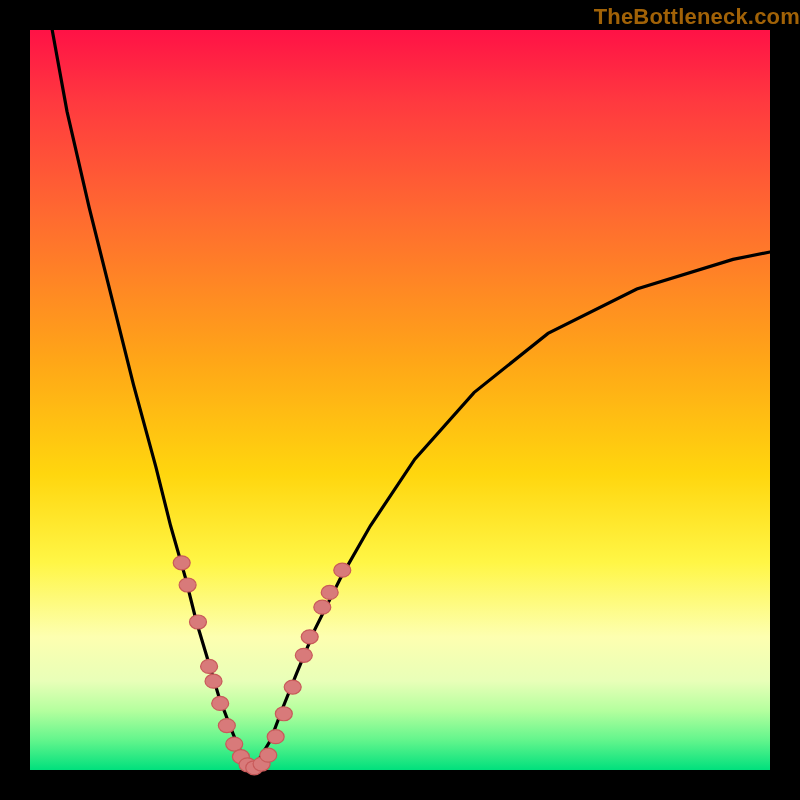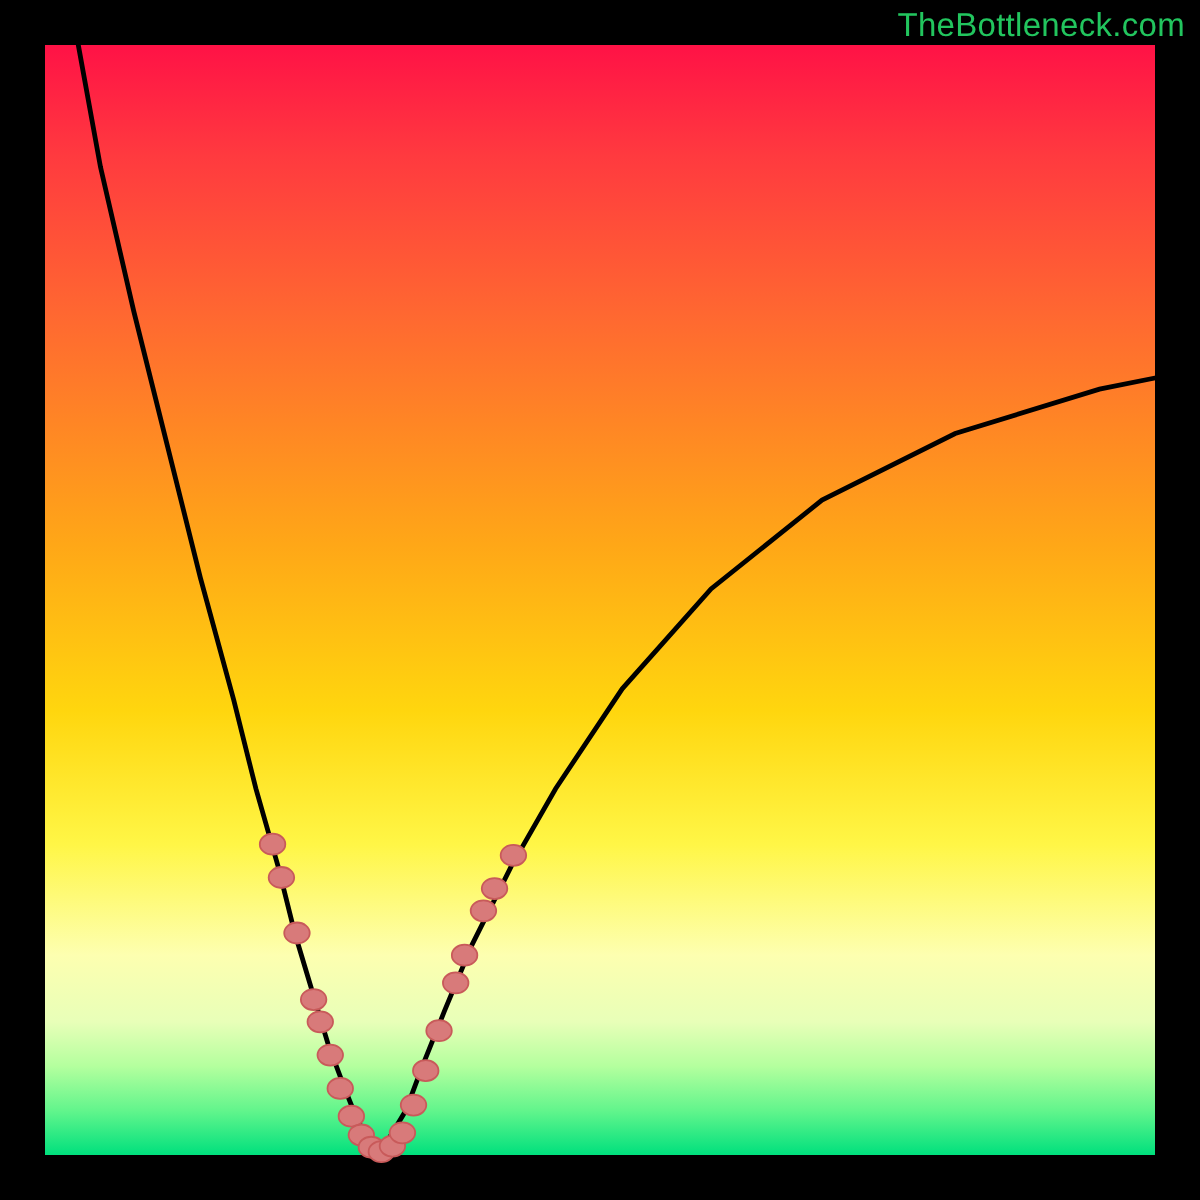--- a/index.html
+++ b/index.html
@@ -13,24 +13,24 @@
   }
   .frame {
     position: relative;
     width: 800px;
     height: 800px;
     background: #000;
   }
   .watermark {
     position: absolute;
     top: 4px;
-    right: 10px;
-    color: #22c55e;
+    right: 0;
+    color: #a16207;
     font-size: 22px;
-    font-weight: 400;
+    font-weight: 700;
     letter-spacing: 0.2px;
     z-index: 10;
   }
   .plot {
     position: absolute;
     left: 30px;
     top: 30px;
     width: 740px;
     height: 740px;
     background: linear-gradient(to bottom,

